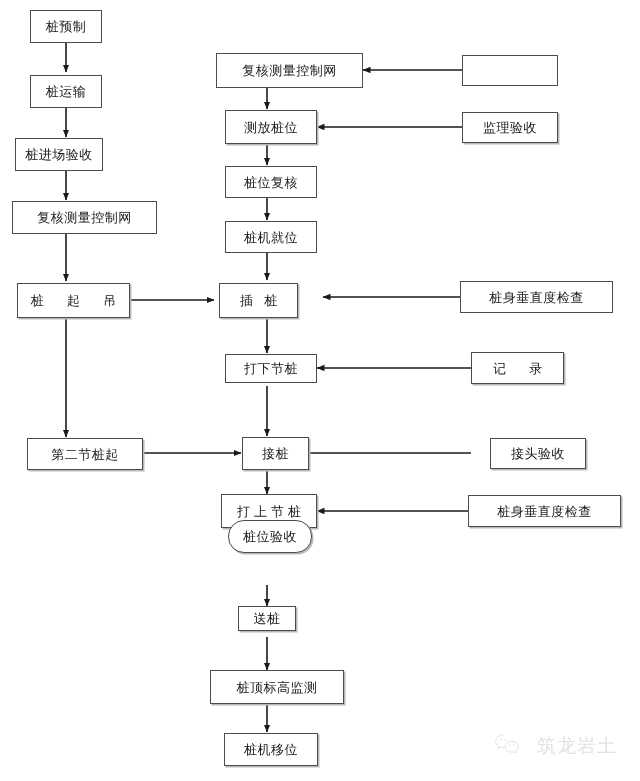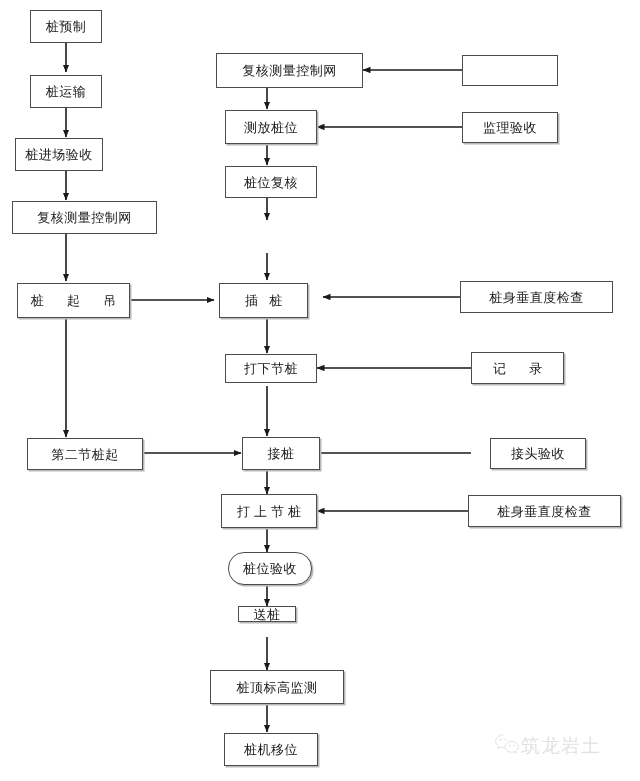--- a/index.html
+++ b/index.html
@@ -50,21 +50,21 @@
     text-indent: 4px;
   }
   .node.shadowed {
     box-shadow: 1.5px 1.5px 0 0 #b8b8b8;
   }
   
   #watermark {
     position: absolute;
     display: flex;
     align-items: flex-start;
-    gap: 1px;
+    gap: 17px;
     z-index: 3;
     opacity: 0.55;
   }
   #watermark .wm-text {
     font-size: 19px;
     color: #c9c9c9;
     font-family: "Liberation Sans", sans-serif;
     letter-spacing: 1px;
     white-space: nowrap;
   }
@@ -127,32 +127,33 @@
   <div class="node shadowed wide-space" style="left:17px; top:283px; width:113px; height:35px;">桩  起  吊</div>
 
   <div class="node shadowed" style="left:27px; top:438px; width:116px; height:32px;">第二节桩起</div>
 
   <div class="node" style="left:216px; top:53px; width:147px; height:35px;">复核测量控制网</div>
 
   <div class="node shadowed" style="left:225px; top:110px; width:92px; height:34px;">测放桩位</div>
 
   <div class="node" style="left:225px; top:166px; width:92px; height:32px;">桩位复核</div>
 
+  <div class="node" style="left:225px; top:221px; width:92px; height:32px;">桩机就位</div>
 
-  <div class="node shadowed mid-space" style="left:219px; top:283px; width:89px; height:35px;">插    桩</div>
+  <div class="node shadowed mid-space" style="left:219px; top:283px; width:79px; height:35px;">插    桩</div>
 
   <div class="node" style="left:225px; top:354px; width:92px; height:29px;">打下节桩</div>
 
-  <div class="node shadowed" style="left:242px; top:437px; width:78px; height:33px;">接桩</div>
+  <div class="node shadowed" style="left:242px; top:437px; width:67px; height:33px;">接桩</div>
 
   <div class="node shadowed mid-space" style="left:221px; top:494px; width:96px; height:34px;">打上节桩</div>
 
-  <div class="node shadowed" style="left:228px; top:552px; width:84px; height:33px;border-radius:16px;">桩位验收</div>
+  <div class="node shadowed" style="left:228px; top:520px; width:84px; height:33px;border-radius:16px;">桩位验收</div>
 
-  <div class="node shadowed" style="left:238px; top:606px; width:58px; height:16px;">送桩</div>
+  <div class="node shadowed" style="left:238px; top:606px; width:58px; height:25px;">送桩</div>
 
   <div class="node shadowed" style="left:210px; top:670px; width:134px; height:34px;">桩顶标高监测</div>
 
   <div class="node shadowed" style="left:224px; top:733px; width:94px; height:33px;">桩机移位</div>
 
   <div class="node" style="left:462px; top:55px; width:96px; height:31px;"></div>
 
   <div class="node shadowed" style="left:462px; top:112px; width:96px; height:31px;">监理验收</div>
 
   <div class="node" style="left:460px; top:281px; width:153px; height:32px;">桩身垂直度检查</div>

